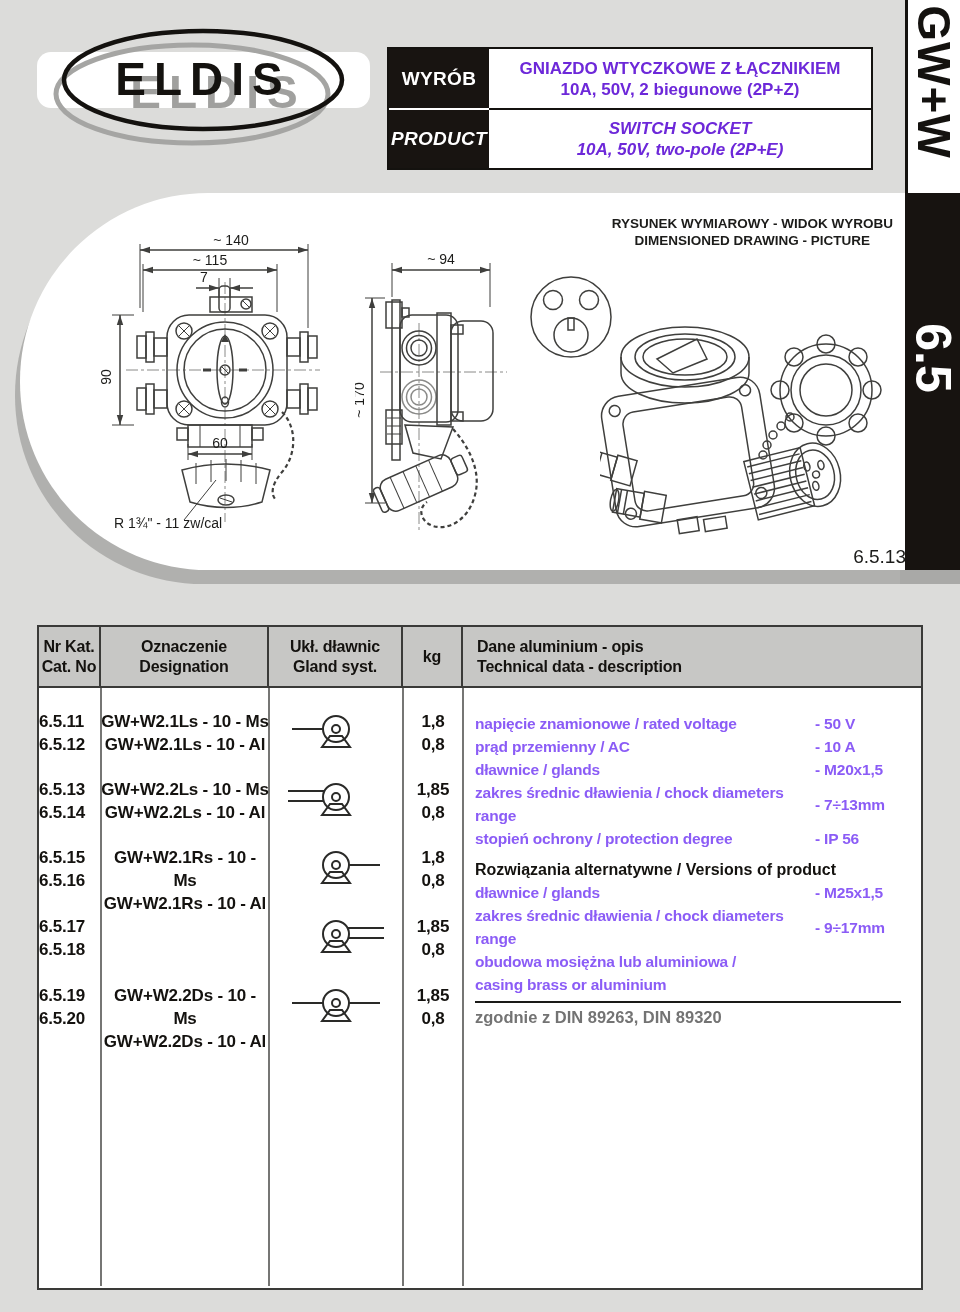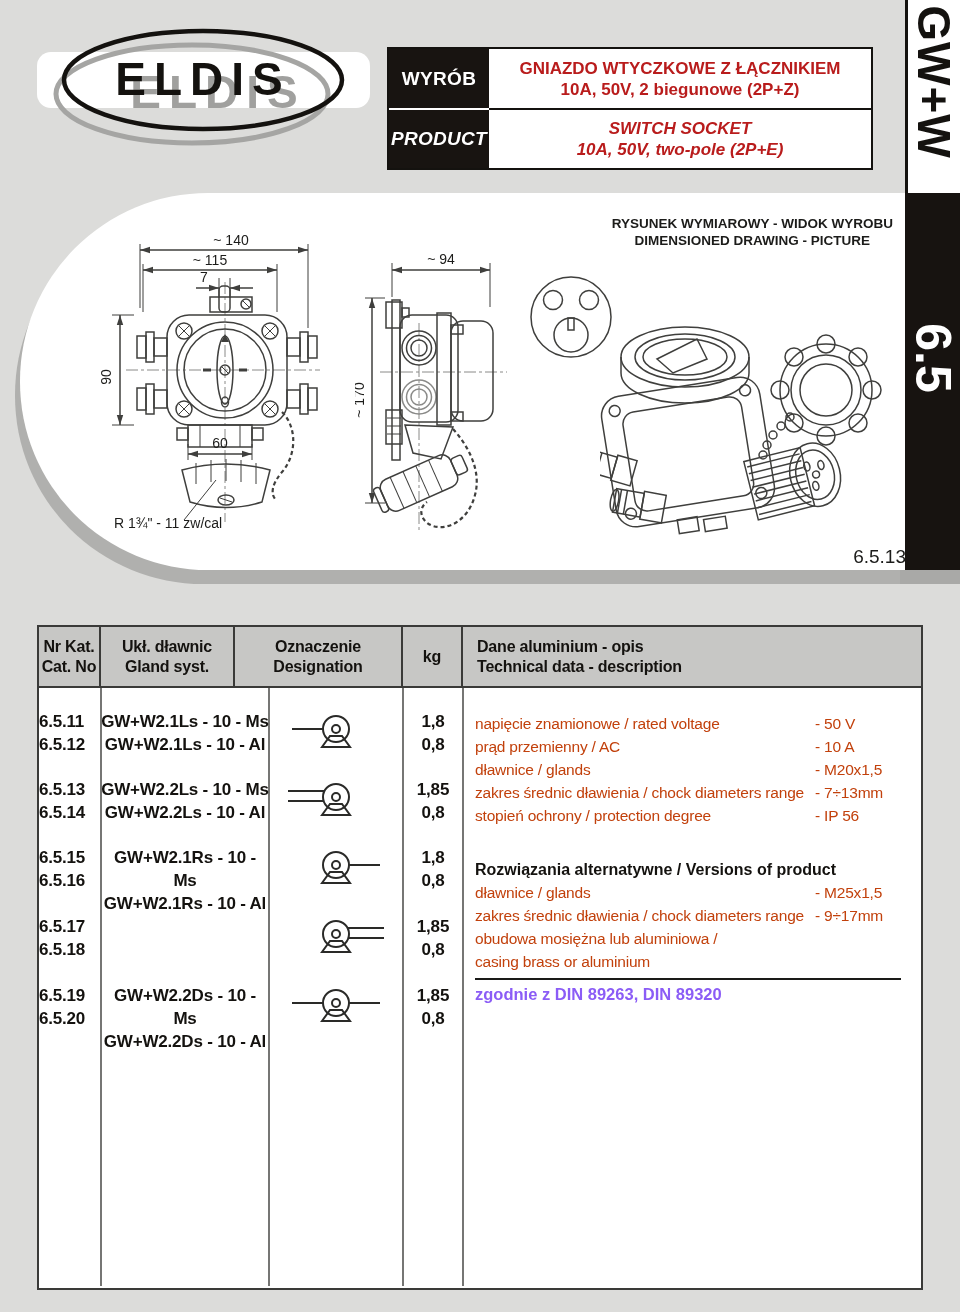--- a/index.html
+++ b/index.html
@@ -9,21 +9,21 @@
   
   .logo-band{position:absolute;left:37px;top:52px;width:333px;height:56px;background:#ffffff;border-radius:14px;}
   .logo-svg{position:absolute;left:40px;top:18px;}
 
   .hdr-table{position:absolute;left:387px;top:47px;width:482px;border:2px solid #14120f;background:#fff;}
   .hrow{display:flex;height:59px;}
   .hrow2{height:60px;font-style:italic;}
   .hlabel{width:100px;background:#181411;color:#ffffff;display:flex;align-items:center;justify-content:center;
           font-size:19px;font-weight:700;letter-spacing:.3px;}
   .hrow2 .hlabel{border-top:2px solid #ffffff;box-sizing:border-box;}
-  .hdesc{flex:1;background:#ffffff;color:#b91c1c;display:flex;flex-direction:column;align-items:center;justify-content:center;
+  .hdesc{flex:1;background:#ffffff;color:#6d28d9;display:flex;flex-direction:column;align-items:center;justify-content:center;
          font-size:17px;font-weight:700;line-height:21px;}
   .hrow2 .hdesc{border-top:2px solid #14120f;box-sizing:border-box;}
 
   
   .sb-white{position:absolute;right:0;top:0;width:55px;height:193px;background:#ffffff;border-left:3px solid #14120f;box-sizing:border-box;}
   .sb-black{position:absolute;right:0;top:193px;width:55px;height:377px;background:#171310;}
   .v-text{position:absolute;left:50%;white-space:nowrap;font-weight:700;transform:translate(-50%,-50%) rotate(90deg);}
   .sb-white .v-text{top:82px;font-size:46px;color:#14120f;letter-spacing:1px;}
   .sb-black .v-text{top:165px;font-size:50px;color:#ffffff;}
   .sb-shadow{position:absolute;right:0;top:570px;width:60px;height:14px;background:#a9a9a7;}
@@ -53,26 +53,26 @@
   .vline{position:absolute;top:0;bottom:0;width:2px;background:#767674;}
   .rgroup{position:absolute;left:0;width:100%;height:46px;}
   .cellcol{position:absolute;top:0;font-weight:700;font-size:17px;line-height:23px;color:#14120f;text-align:center;letter-spacing:-.2px;}
   .cat{left:0;width:43px;}
   .des{left:62px;width:168px;}
   .kgc{left:364px;width:60px;}
   .gic{position:absolute;left:230px;top:1px;width:134px;height:44px;display:flex;align-items:center;justify-content:center;}
   .gic svg line,.gic svg circle,.gic svg polygon{stroke:#2a2a28;fill:none;stroke-width:2;}
 
   .tech{position:absolute;left:424px;right:6px;}
-  .srow{display:flex;line-height:23px;font-weight:400;font-size:15.5px;color:#c2410c;letter-spacing:-.2px;}
+  .srow{display:flex;line-height:23px;font-weight:700;font-size:15.5px;color:#8b5cf6;letter-spacing:-.2px;align-items:center;}
   .srow .lab{flex:1;padding-left:12px;}
   .srow .val{width:100px;}
   .alt-h{padding-left:12px;line-height:23px;font-weight:700;font-size:16px;color:#14120f;}
   .alt-div{border:none;border-top:2px solid #1a1a18;margin:5px 14px 3px 12px;}
-  .stand{padding-left:12px;line-height:23px;font-weight:700;font-size:16.5px;color:#8b5cf6;}
+  .stand{padding-left:12px;line-height:23px;font-weight:700;font-size:16.5px;color:#737373;}
 </style>
 </head>
 <body>
 
 <div class="page">
 
   <div class="logo-band"></div>
   <svg class="logo-svg" width="330" height="132" viewBox="0 0 330 132">
     <ellipse cx="152" cy="76" rx="136" ry="49" fill="none" stroke="#a5a5a3" stroke-width="5"></ellipse>
     <text x="178" y="90" text-anchor="middle" style="font-size:46px;font-weight:700;letter-spacing:8px;fill:#a0a09e;">ELDIS</text>
@@ -354,27 +354,27 @@
   </svg>
 
   <div class="fig-code">6.5.13</div>
 
   <div class="ptable">
     <div class="thead">
       <div class="th c1">
         <span>Nr Kat.</span>
         <span>Cat. No</span>
       </div>
+      <div class="th c2">
+        <span>Oznaczenie</span>
+        <span>Designation</span>
+      </div>
       <div class="th c3">
         <span>Ukł. dławnic</span>
         <span>Gland syst.</span>
-      </div>
-      <div class="th c2">
-        <span>Oznaczenie</span>
-        <span>Designation</span>
       </div>
       <div class="th c4">
         <span>kg</span>
       </div>
       <div class="th c5">
         <span>Dane aluminium - opis</span>
         <span>Technical data - description</span>
       </div>
     </div>
 

